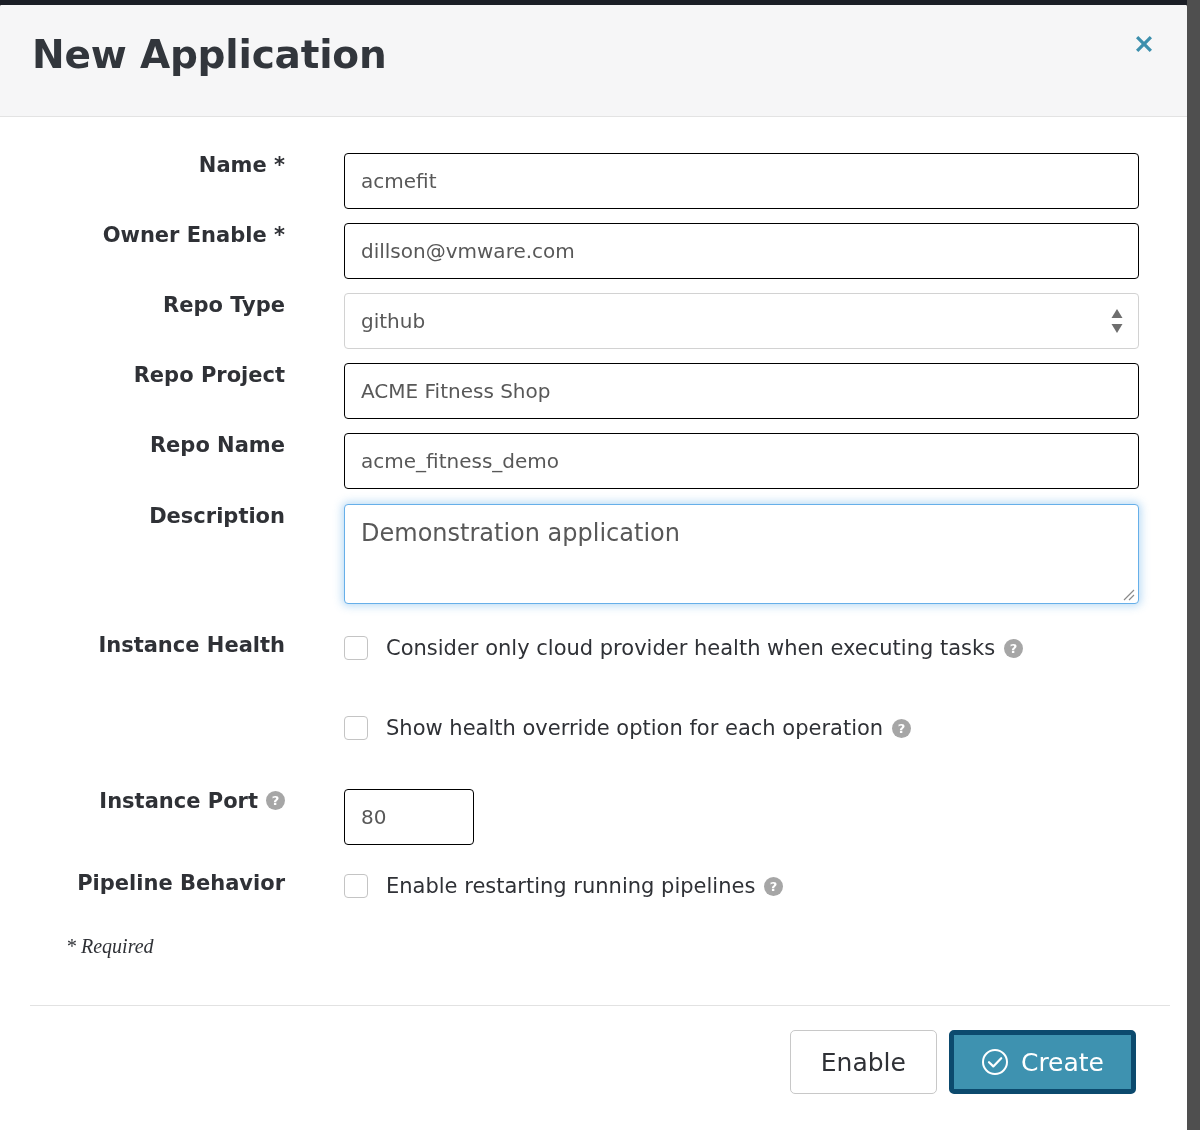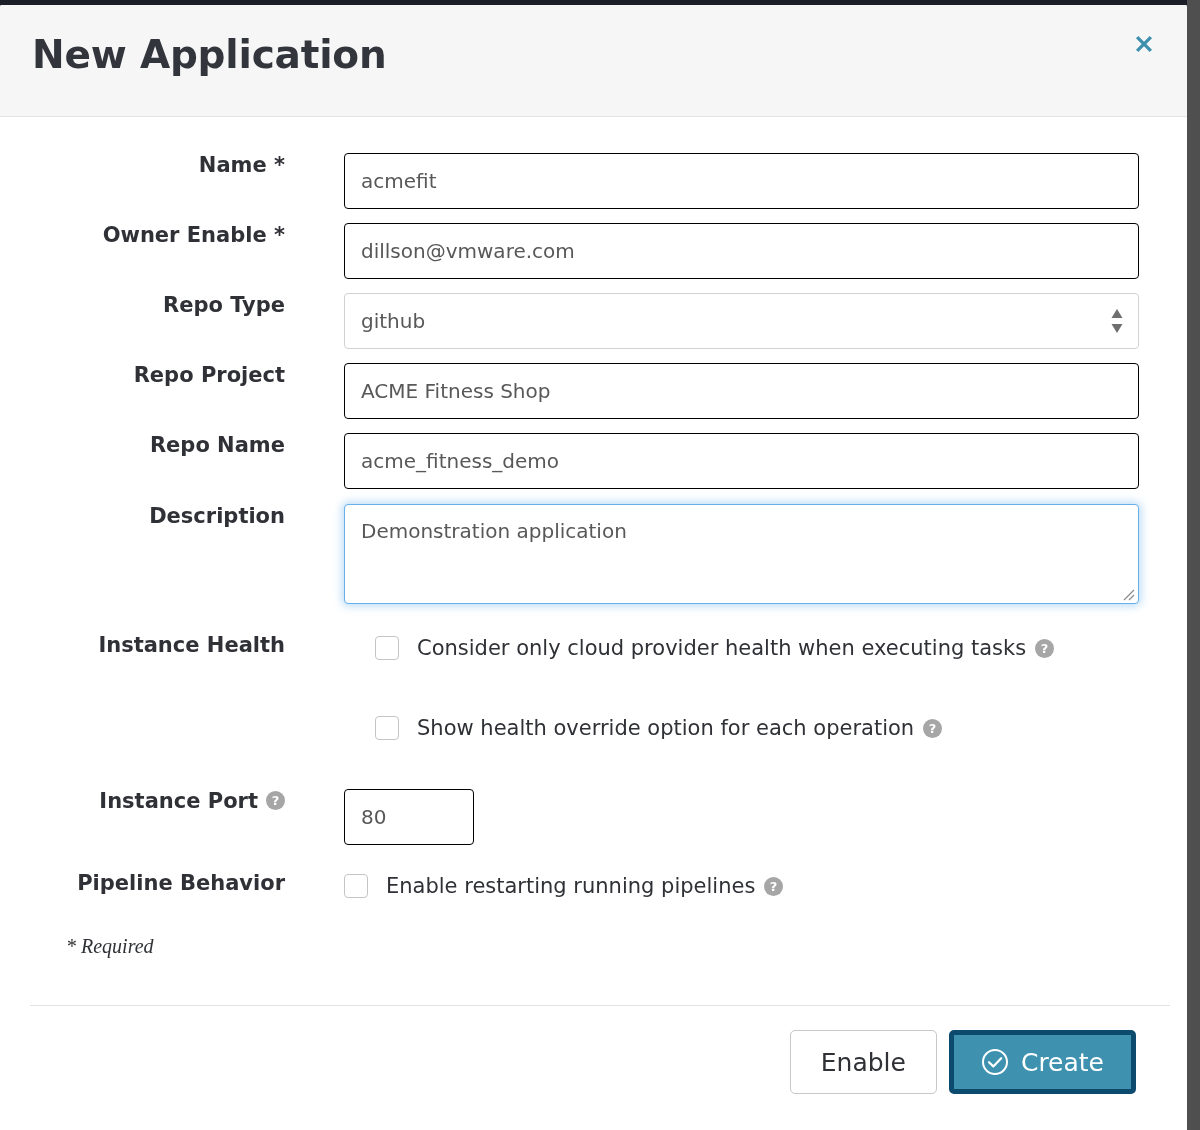--- a/index.html
+++ b/index.html
@@ -135,21 +135,21 @@
     width: 795px;
   }
   .ta-input {
     display: block;
     width: 795px;
     height: 100px;
     border: 1px solid #66afe9;
     border-radius: 4px;
     background: #fff;
     font-family: "DejaVu Sans", "Liberation Sans", sans-serif;
-    font-size: 20px;
+    font-size: 24px;
     color: #585858;
     padding: 13px 16px;
     outline: none;
     resize: none;
     box-shadow: 0 0 8px 2px rgba(102,175,233,0.45);
     line-height: 1.3;
   }
   .resize-grip {
     position: absolute;
     right: 4px; bottom: 4px;
@@ -313,21 +313,21 @@
             <textarea class="ta-input" style="">Demonstration application</textarea>
             <span class="resize-grip">
               <svg width="14" height="14" viewBox="0 0 14 14" aria-hidden="true">
                 <path d="M13 3 L3 13 M13 8 L8 13" stroke="#8a8a8a" stroke-width="1.2" fill="none"></path>
               </svg>
             </span>
           </div>
         </div>
       </div>
 
-      <div class="form-row" style="margin-top:29px;gap:31px;">
+      <div class="form-row" style="margin-top:29px;">
         <div class="form-label">Instance Health</div>
         <div class="form-control-col">
           <div class="cb-line">
             <span class="cb-box"></span>
             <span class="cb-text">Consider only cloud provider health when executing tasks</span>
             <span class="help-icon">
               <svg width="19" height="19" viewBox="0 0 19 19" aria-hidden="true">
                 <circle cx="9.5" cy="9.5" r="9.5" fill="#a6a6a6"></circle>
                 <text x="9.5" y="14.2" text-anchor="middle" font-family="DejaVu Sans, sans-serif" font-size="13" font-weight="700" fill="#ffffff">?</text>
               </svg>

